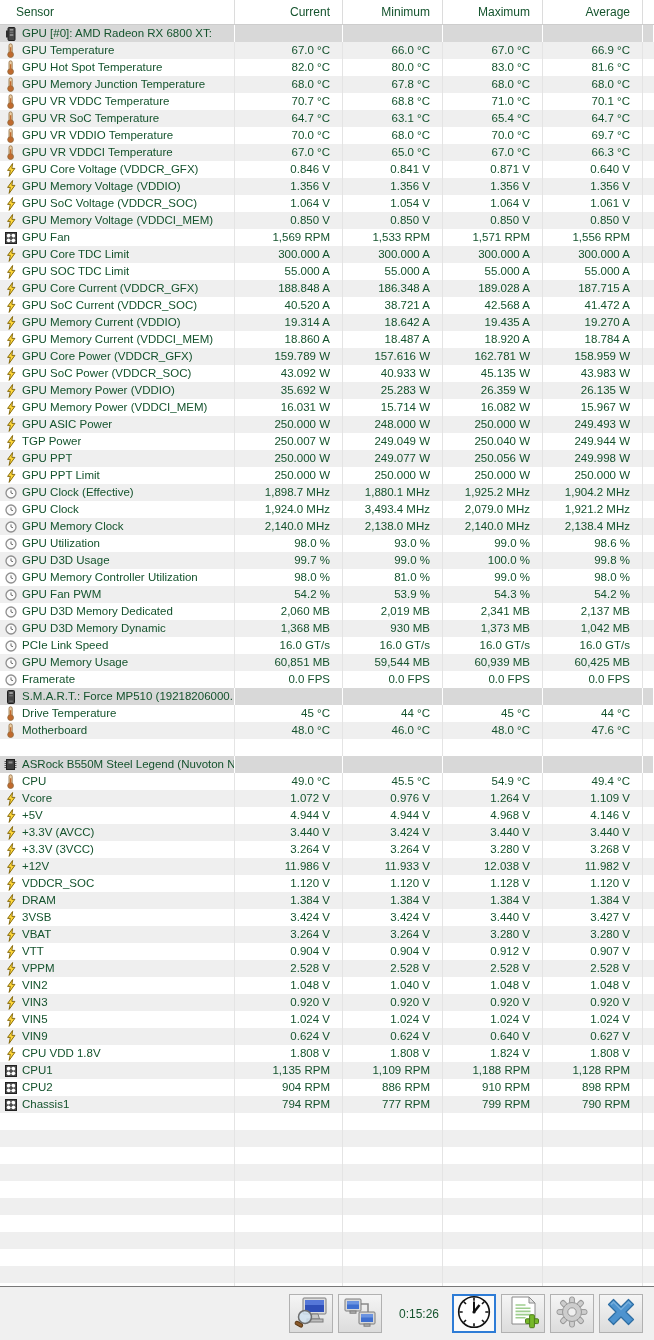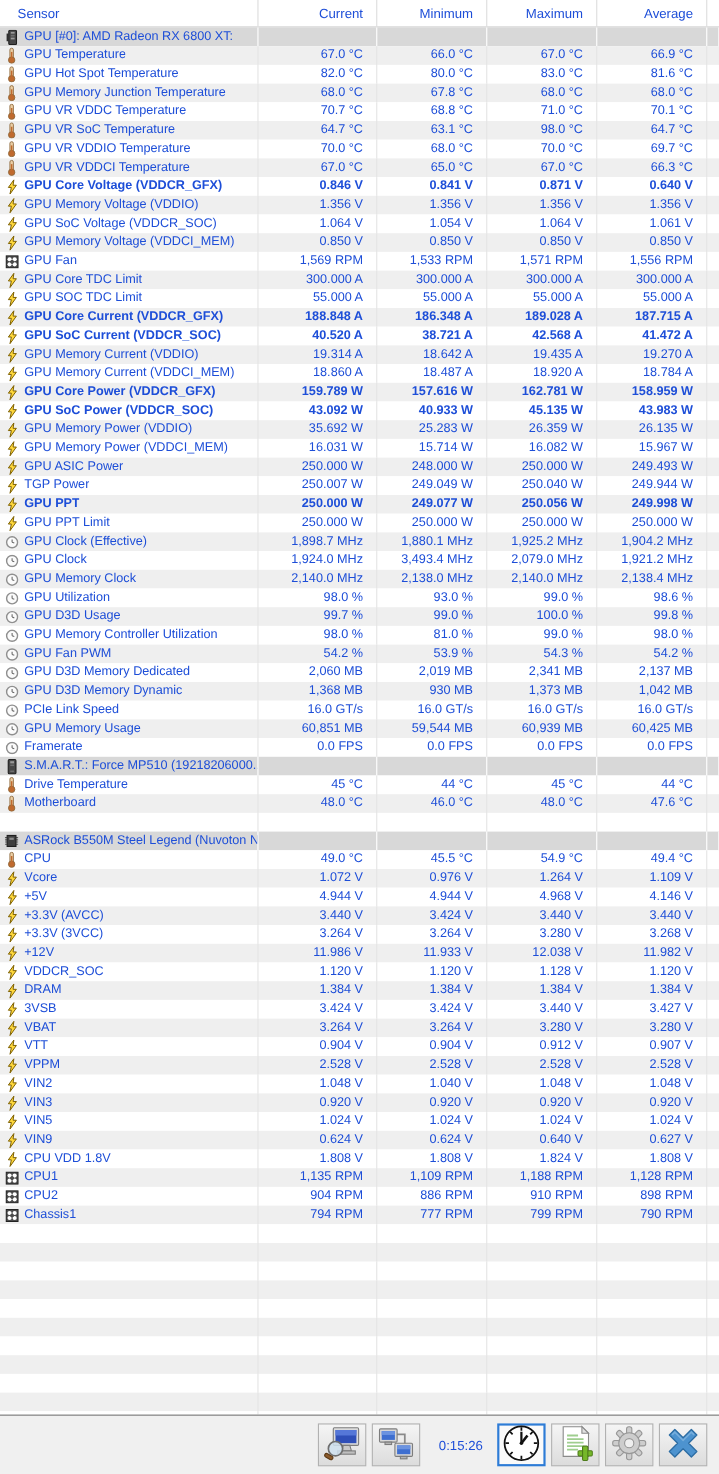--- a/index.html
+++ b/index.html
@@ -1,30 +1,30 @@
 <!DOCTYPE html>
 <html><head>
 <meta charset="utf-8">
 <style>
   html,body{margin:0;padding:0;background:#fff;}
   .app{width:654px;height:1340px;font-family:"Liberation Sans",sans-serif;
-       color:#1d4ed8;overflow:hidden;display:flex;flex-direction:column;background:#fff;}
+       color:#14532d;overflow:hidden;display:flex;flex-direction:column;background:#fff;}
   .table{height:1286px;overflow:hidden;background:#fff;}
   .hdr,.row{display:grid;grid-template-columns:235px 108px 100px 100px 100px 11px;box-sizing:border-box;}
   .hdr{height:25px;line-height:24px;font-size:12px;border-bottom:1px solid #cdcdcd;background:#fff;}
   .hdr .cell{border-right:1px solid #dcdcdc;box-sizing:border-box;overflow:hidden;white-space:nowrap;}
   .hdr .sensor-h{padding-left:16px;}
   .hdr .num-h{text-align:right;padding-right:12px;}
   .row{height:17px;line-height:17px;font-size:11.5px;background:#fff;}
   .row .cell{border-right:1px solid #e4e4e4;box-sizing:border-box;overflow:hidden;white-space:nowrap;}
   .row .gutter,.hdr .gutter{border-right:none;}
   .row.stripe{background:#efefef;}
   .row.group{background:#d8d8d8;}
   .row.group .cell{border-right:1px solid #fff;}
-  .row.bold{font-weight:bold;}
+  .row.bold{font-weight:normal;}
   .label-cell{padding-left:4px;display:flex;align-items:center;}
   .icon{width:13px;height:15px;display:inline-flex;align-items:center;justify-content:center;flex:0 0 13px;margin-right:5px;}
   .label-text{overflow:hidden;white-space:nowrap;}
   .value-cell{text-align:right;padding-right:12px;}
   .toolbar{height:54px;background:#f0f0f0;border-top:1px solid #787878;display:flex;
            align-items:center;justify-content:flex-end;padding-right:11px;gap:5px;box-sizing:border-box;}
   .tbtn{width:44px;height:39px;background:linear-gradient(#f5f5f5,#dcdcdc);border:1px solid #b1b1b1;
         display:flex;align-items:center;justify-content:center;padding:0;box-sizing:border-box;}
   .tbtn.active{border:2px solid #2e7cd6;background:#fafafa;}
   .time{font-size:12px;margin:0 8px 0 12px;}
@@ -136,21 +136,21 @@
               <svg width="9" height="15" viewBox="0 0 9 15">
                 <rect x="3" y="0.8" width="3.2" height="9.5" rx="1.6" fill="#eccfa6" stroke="#8e6a3e" stroke-width="0.8"></rect>
                 <circle cx="4.6" cy="11.6" r="2.9" fill="#c06a2e" stroke="#8e6a3e" stroke-width="0.8"></circle>
                 <rect x="3.9" y="4.2" width="1.4" height="7" fill="#c06a2e"></rect>
               </svg>
             </span>
             <span class="label-text">GPU VR SoC Temperature</span>
           </div>
           <div class="cell value-cell">64.7 °C</div>
           <div class="cell value-cell">63.1 °C</div>
-          <div class="cell value-cell">98.0 °C</div>
+          <div class="cell value-cell">65.4 °C</div>
           <div class="cell value-cell">64.7 °C</div>
           <div class="cell gutter"></div>
         </div>
         <div class="row">
           <div class="cell label-cell">
             <span class="icon">
               <svg width="9" height="15" viewBox="0 0 9 15">
                 <rect x="3" y="0.8" width="3.2" height="9.5" rx="1.6" fill="#eccfa6" stroke="#8e6a3e" stroke-width="0.8"></rect>
                 <circle cx="4.6" cy="11.6" r="2.9" fill="#c06a2e" stroke="#8e6a3e" stroke-width="0.8"></circle>
                 <rect x="3.9" y="4.2" width="1.4" height="7" fill="#c06a2e"></rect>

